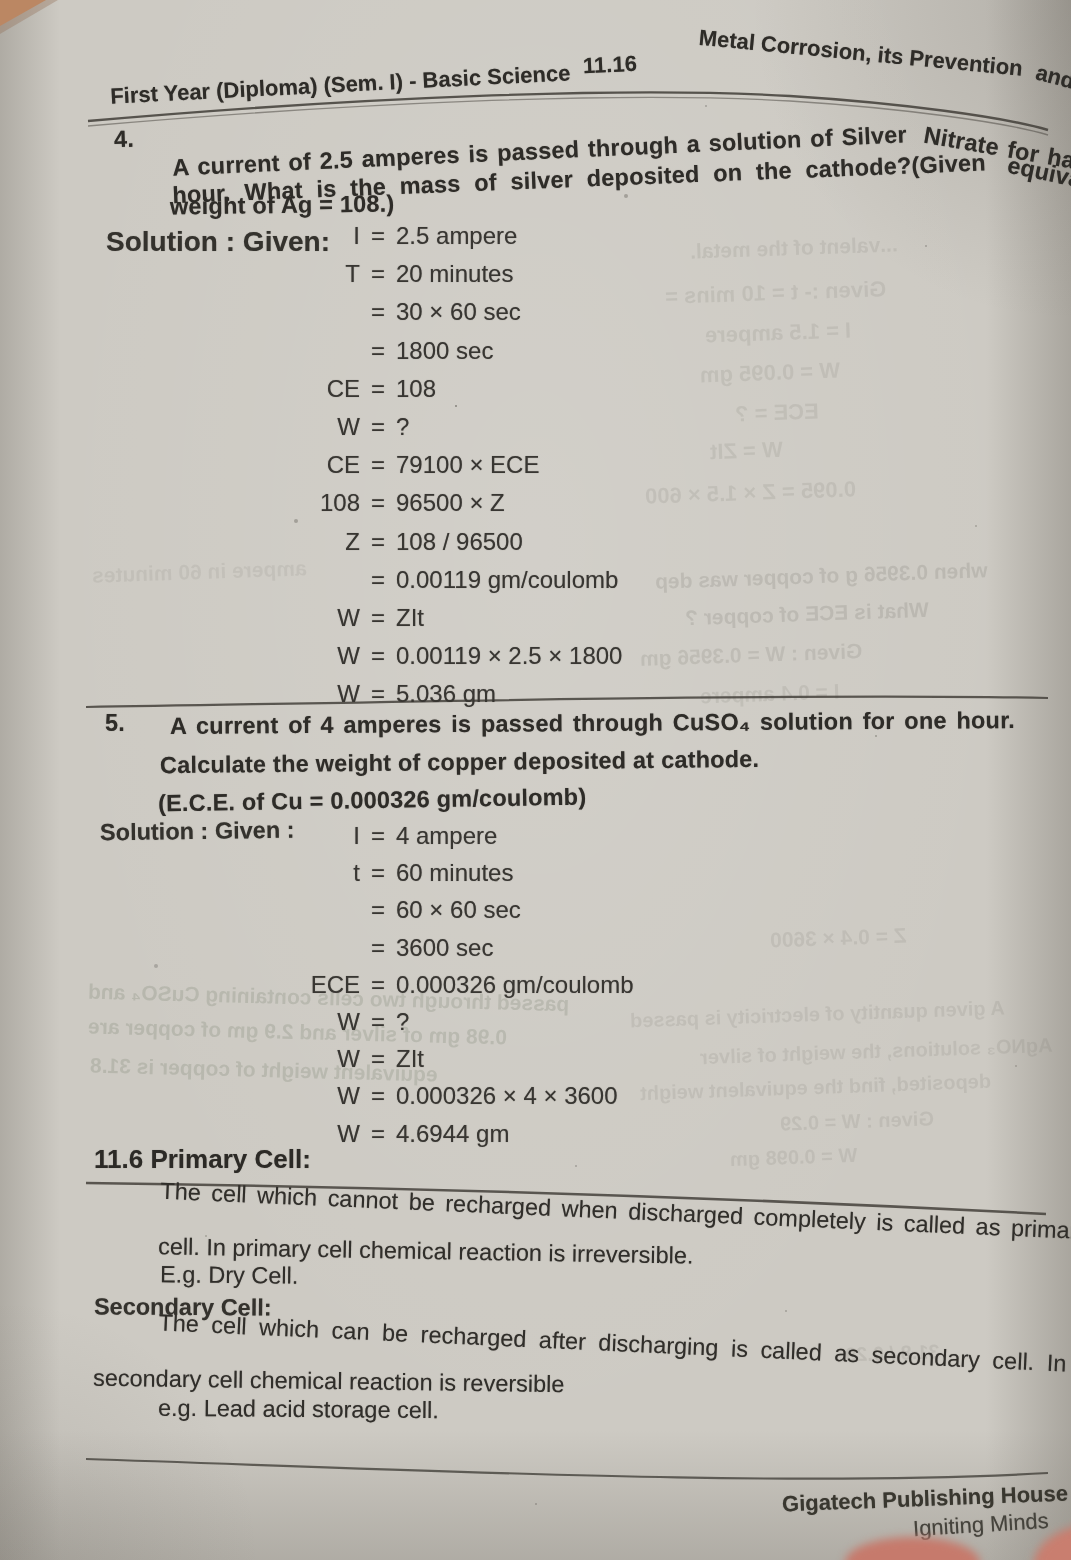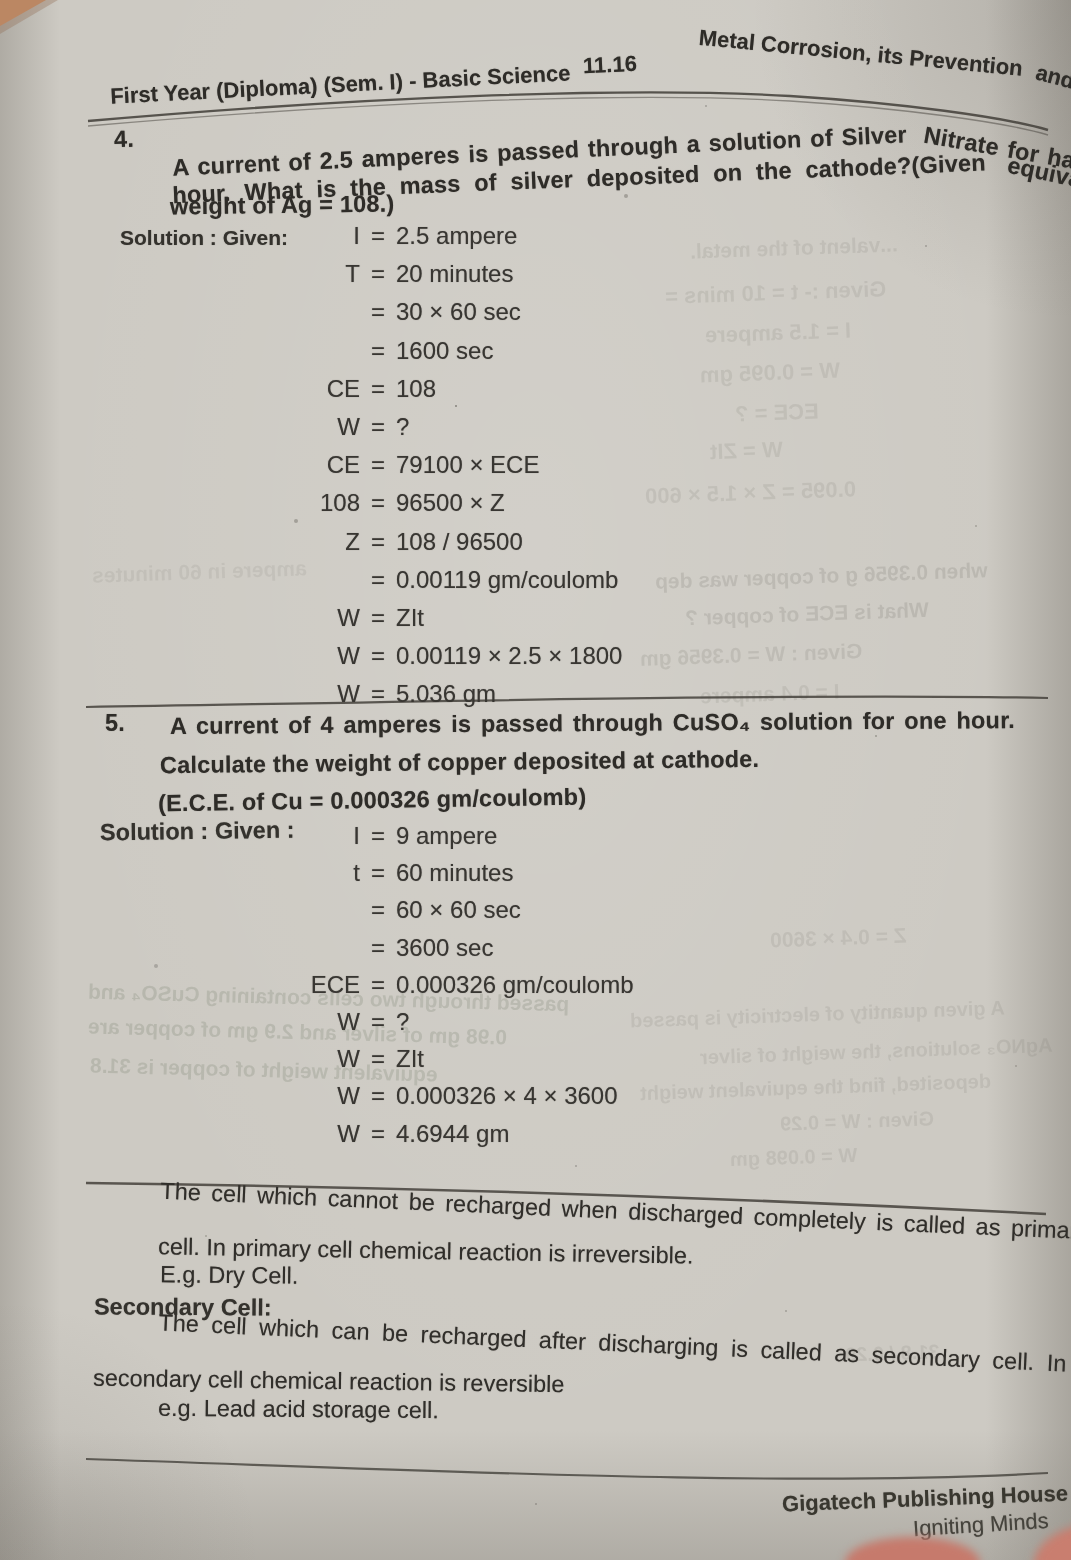--- a/index.html
+++ b/index.html
@@ -29,21 +29,21 @@
   .hright{left:698px;top:44px;transform:rotate(5.5deg);}
   .hb{transform:rotate(9deg) translateY(2px);}
 
   
   .q4num{left:114px;top:126px;transform:rotate(-2deg);}
   .q4l1{left:172px;top:133px;transform:rotate(-2.6deg);word-spacing:2px;}
   .b1{transform:rotate(12.5deg) translateY(1px);}
   .q4l2{left:172px;top:163px;transform:rotate(-2.3deg);word-spacing:7px;}
   .b2{transform:rotate(14deg) translateY(3px);}
   .q4l3{left:170px;top:192px;transform:rotate(-.8deg);}
-  .sol4{left:106px;top:226px;font-size:21px;margin-left:14px;}
+  .sol4{left:106px;top:226px;font-size:28px;}
   .sol5{left:100px;top:818px;font-size:23.5px;transform:rotate(-.8deg);}
 
   
   .eqrow{position:absolute;left:240px;width:600px;display:flex;align-items:baseline;}
   .lhs{display:inline-block;width:120px;text-align:right;}
   .sign{display:inline-block;width:36px;text-align:center;}
   .rhs{display:inline-block;text-align:left;}
   .q4r{top:calc(222px + var(--i)*38.2px);}
   .q5r{top:calc(822px + var(--i)*37.2px);}
 
@@ -183,21 +183,21 @@
       <span class="rhs">20 minutes</span>
   </div>
   <div class="eqrow eq-font t q4r" style="--i:2">
     <span class="lhs"></span>
       <span class="sign">=</span>
       <span class="rhs">30 × 60 sec</span>
   </div>
   <div class="eqrow eq-font t q4r" style="--i:3">
     <span class="lhs"></span>
       <span class="sign">=</span>
-      <span class="rhs">1600 sec</span>
+      <span class="rhs">1800 sec</span>
   </div>
   <div class="eqrow eq-font t q4r" style="--i:4">
     <span class="lhs">CE</span>
       <span class="sign">=</span>
       <span class="rhs">108</span>
   </div>
   <div class="eqrow eq-font t q4r" style="--i:5">
     <span class="lhs">W</span>
       <span class="sign">=</span>
       <span class="rhs">?</span>
@@ -240,21 +240,21 @@
 
   <div class="t q q5num">5.</div>
   <div class="t q q5l1">A current of 4 amperes is passed  through CuSO₄ solution for one hour.</div>
   <div class="t q q5l2">Calculate the weight of copper deposited at cathode.</div>
   <div class="t q q5l3">(E.C.E. of Cu = 0.000326 gm/coulomb)</div>
   <div class="t bold sol5">Solution : Given :</div>
 
   <div class="eqrow eq-font t q5r" style="--i:0">
     <span class="lhs">I</span>
       <span class="sign">=</span>
-      <span class="rhs">9 ampere</span>
+      <span class="rhs">4 ampere</span>
   </div>
   <div class="eqrow eq-font t q5r" style="--i:1">
     <span class="lhs">t</span>
       <span class="sign">=</span>
       <span class="rhs">60 minutes</span>
   </div>
   <div class="eqrow eq-font t q5r" style="--i:2">
     <span class="lhs"></span>
       <span class="sign">=</span>
       <span class="rhs">60 × 60 sec</span>
@@ -283,20 +283,21 @@
     <span class="lhs">W</span>
       <span class="sign">=</span>
       <span class="rhs">0.000326 × 4 × 3600</span>
   </div>
   <div class="eqrow eq-font t q5r" style="--i:8">
     <span class="lhs">W</span>
       <span class="sign">=</span>
       <span class="rhs">4.6944 gm</span>
   </div>
 
+  <div class="t sechead">11.6 Primary Cell:</div>
   <div class="t body-line p1l1">The cell which cannot be recharged when discharged completely is called as primary</div>
   <div class="t body-line p1l2">cell. In primary cell chemical reaction is irreversible.</div>
   <div class="t body-line p1eg">E.g. Dry Cell.</div>
 
   <div class="t bold sec2head">Secondary Cell:</div>
   <div class="t body-line p2l1">The cell which can be recharged after discharging is called as secondary cell. In</div>
   <div class="t body-line p2l2">secondary cell chemical reaction is reversible</div>
   <div class="t body-line p2eg">e.g.  Lead acid storage cell.</div>
 
   <div class="t pub">Gigatech Publishing House</div>

